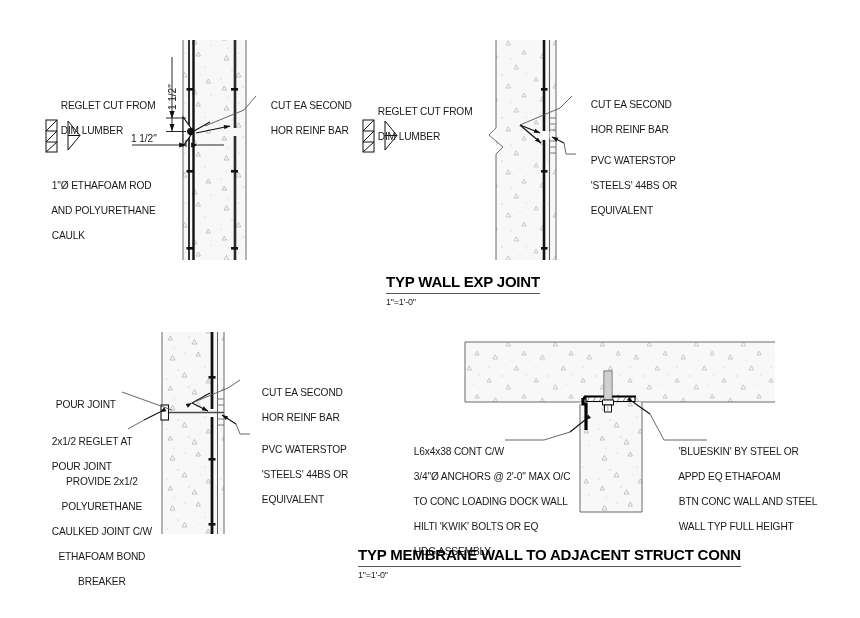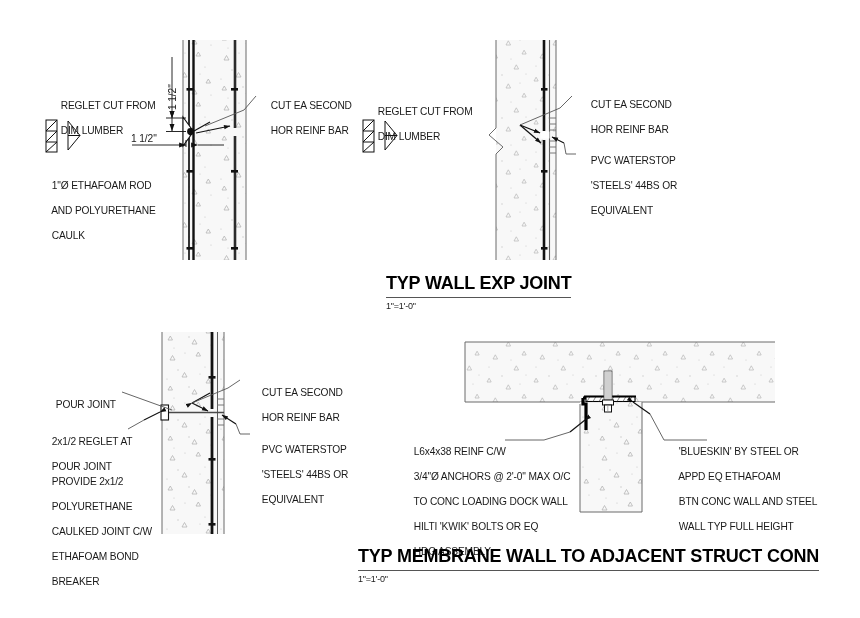--- a/index.html
+++ b/index.html
@@ -7,21 +7,21 @@
        font-family:"Liberation Sans","DejaVu Sans",sans-serif;color:#111;}
   #sheet{position:absolute;left:0;top:0;width:796px;height:618px;}
   svg.layer{position:absolute;left:0;top:0;width:860px;height:618px;overflow:visible;}
 
   .note{position:absolute;font-size:10.2px;line-height:12.6px;letter-spacing:-0.15px;
         color:#1a1a1a;white-space:pre;font-family:"Liberation Sans","DejaVu Sans",sans-serif;}
   .dimtxt{position:absolute;font-size:10.2px;letter-spacing:-0.1px;color:#1a1a1a;white-space:nowrap;}
   .dimtxt.vert{transform-origin:left top;transform:rotate(-90deg);}
 
   .titleblk{position:absolute;}
-  .title{font-size:18px;font-weight:bold;letter-spacing:-0.2px;color:#000;white-space:nowrap;
+  .title{font-size:15px;font-weight:bold;letter-spacing:-0.2px;color:#000;white-space:nowrap;
          display:inline-block;padding-bottom:2px;}
   .titlerule{height:1.4px;background:#555;margin-top:1px;}
   .scale{font-size:9px;color:#1a1a1a;margin-top:3px;letter-spacing:-0.2px;}
 </style>
 </head>
 <body>
 
 <div id="sheet">
 
   <svg class="layer" viewBox="0 0 860 618" xmlns="http://www.w3.org/2000/svg">
@@ -311,41 +311,41 @@
 
   <div class="note" style="left:45px;top:386px;">
     <span>POUR JOINT</span>
   </div>
 
   <div class="note" style="left:41px;top:423px;">
     <span>2x1/2 REGLET AT</span><br>
     <span>POUR JOINT</span>
   </div>
 
-  <div class="note" style="left:41px;top:463px;">
+  <div class="note" style="left:41px;top:463px;text-align:center;">
     <span>PROVIDE 2x1/2</span><br>
     <span>POLYURETHANE</span><br>
     <span>CAULKED JOINT C/W</span><br>
     <span>ETHAFOAM BOND</span><br>
     <span>BREAKER</span>
   </div>
 
   <div class="note" style="left:251px;top:374px;">
     <span>CUT EA SECOND</span><br>
     <span>HOR REINF BAR</span>
   </div>
 
   <div class="note" style="left:251px;top:431px;">
     <span>PVC WATERSTOP</span><br>
     <span>'STEELS' 44BS OR</span><br>
     <span>EQUIVALENT</span>
   </div>
 
   <div class="note" style="left:403px;top:433px;">
-    <span>L6x4x38 REINF C/W</span><br>
+    <span>L6x4x38 CONT C/W</span><br>
     <span>3/4"Ø ANCHORS @ 2'-0" MAX O/C</span><br>
     <span>TO CONC LOADING DOCK WALL</span><br>
     <span>HILTI 'KWIK' BOLTS OR EQ</span><br>
     <span>HDG ASSEMBLY</span>
   </div>
 
   <div class="note" style="left:668px;top:433px;">
     <span>'BLUESKIN' BY STEEL OR</span><br>
     <span>APPD EQ ETHAFOAM</span><br>
     <span>BTN CONC WALL AND STEEL</span><br>

